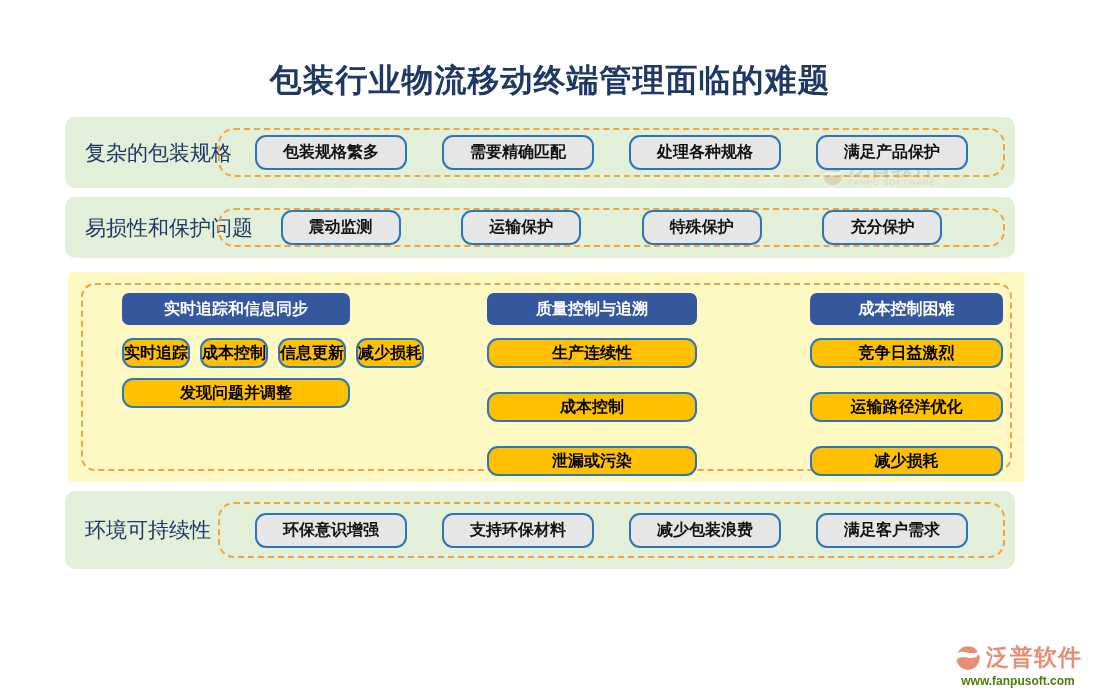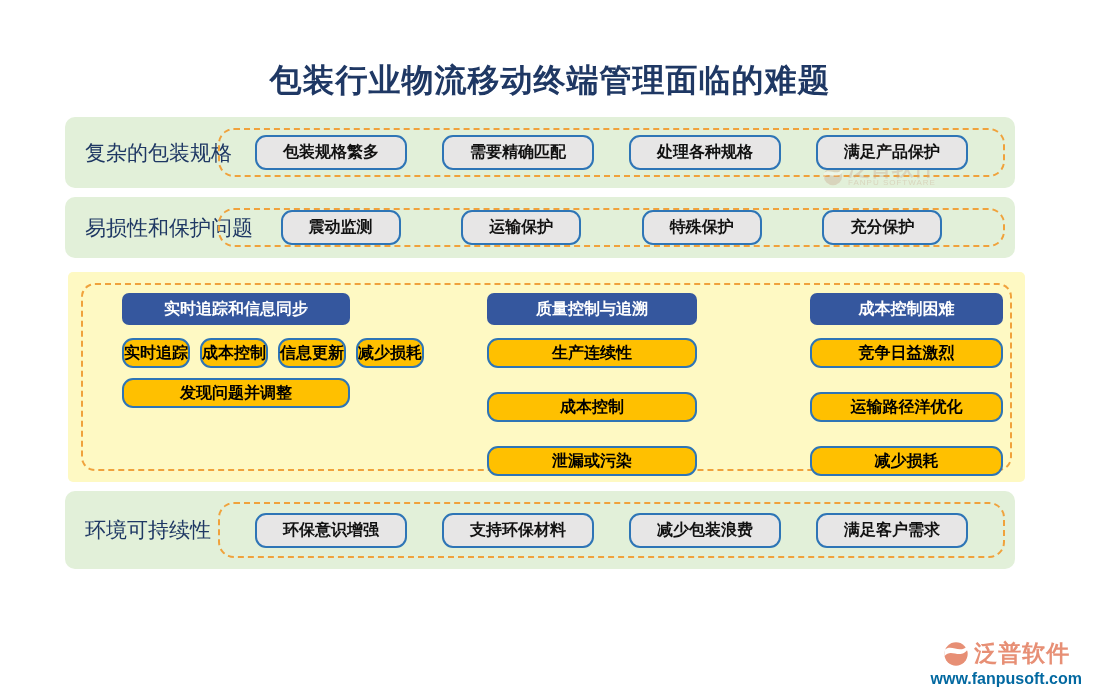--- a/index.html
+++ b/index.html
@@ -141,23 +141,23 @@
     gap: 4px;
     justify-content: center;
   }
   .logo-name {
     font-size: 23px;
     font-weight: bold;
     color: #E78F75;
     letter-spacing: 1px;
   }
   .logo-url {
-    font-size: 16px;
-    font-weight: bold;
-    color: #0369a1;
+    font-size: 12px;
+    font-weight: bold;
+    color: #4d7c0f;
     margin-top: 1px;
   }
   .logo-icon svg { display: block; }
 </style>
 </head>
 <body>
 
 <div class="canvas">
 
   <h1 class="page-title">包装行业物流移动终端管理面临的难题</h1>

